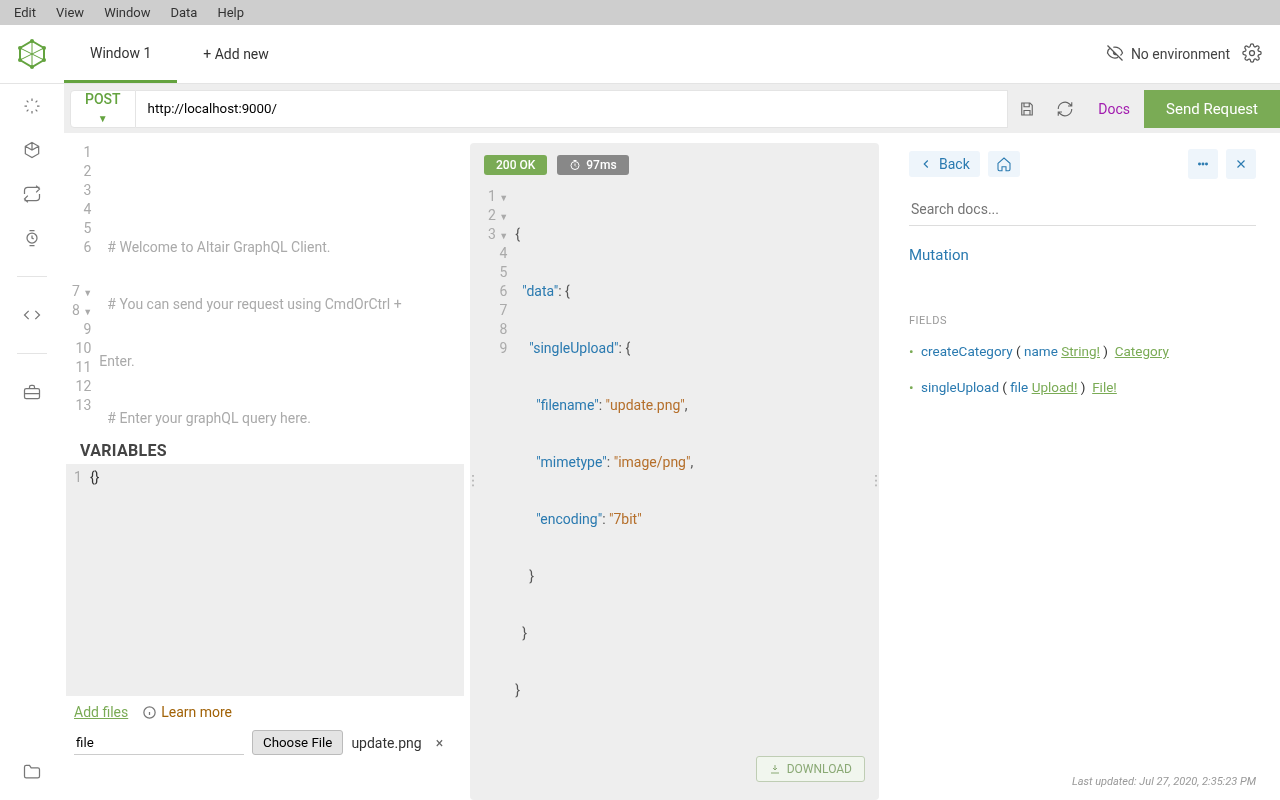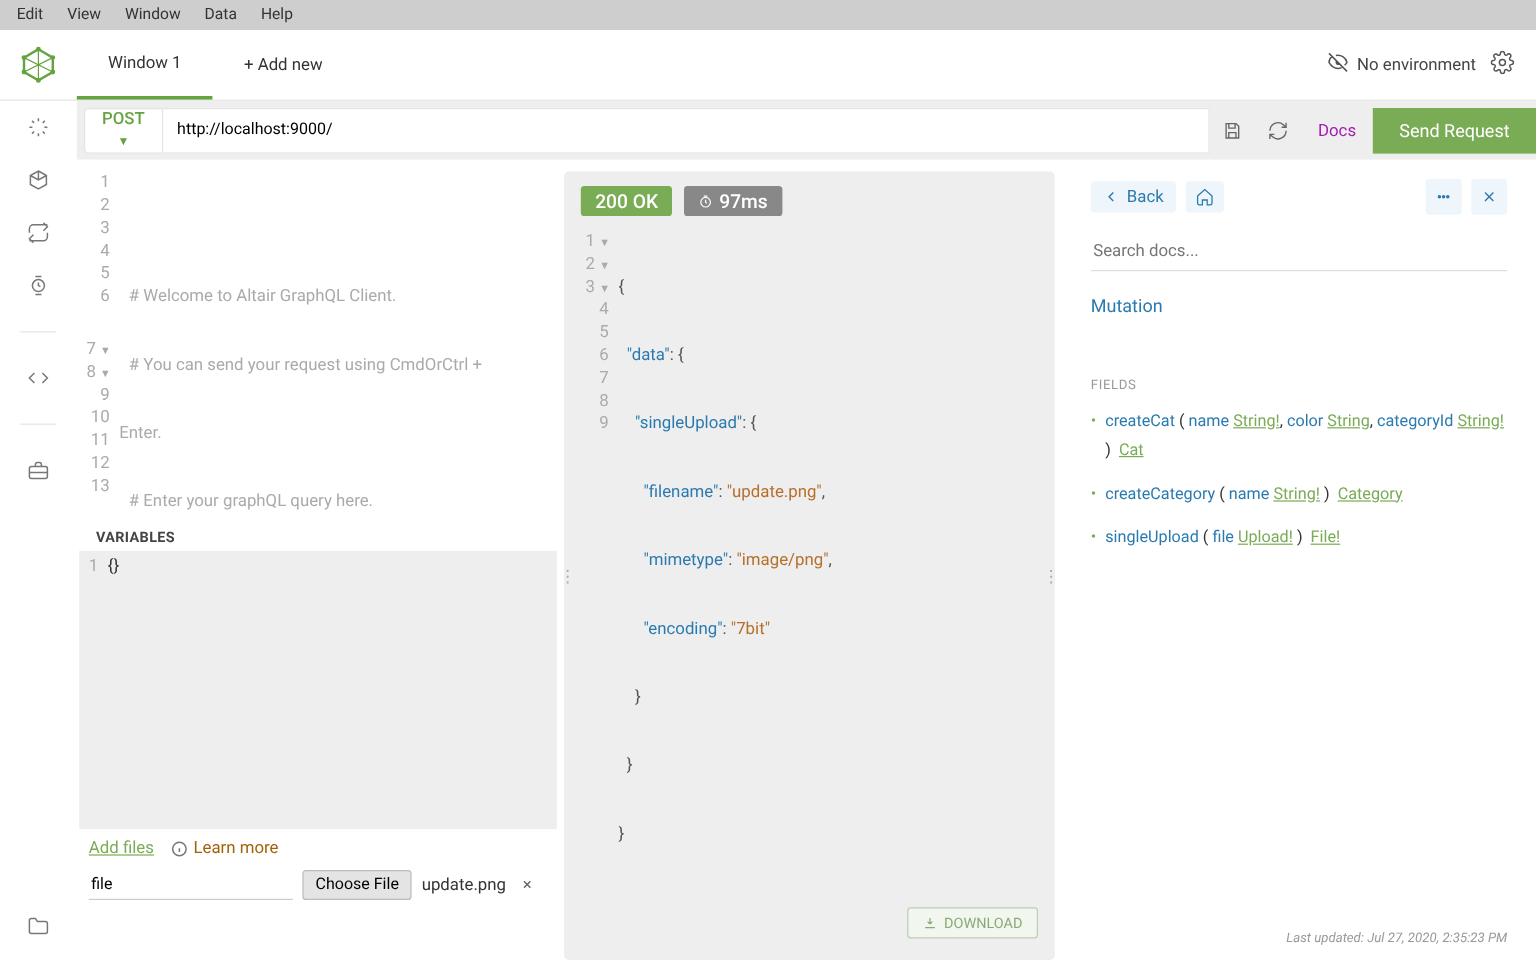--- a/index.html
+++ b/index.html
@@ -37,32 +37,32 @@
 .editor { font-family:ui-monospace,Menlo,Consolas,monospace; font-size:14px; line-height:19px; display:flex; }
 .gutter { text-align:right; color:#aaa; padding:0 8px; user-select:none; }
 .gutter div { height:19px; }
 .fold { color:#aaa; font-size:9px; display:inline-block; width:8px; }
 .code { flex:1; white-space:pre; }
 .code .line { height:19px; }
 .punc { color:#555; }
 .str { color:#b56f2b; }
 .key { color:#2a7ab0; }
 .query-editor { padding-top:10px; height:300px; overflow:hidden; }
-.variables-header { font-size:12px; font-weight:700; color:#444; padding:8px 0 4px 16px; letter-spacing:0.3px; }
+.variables-header { font-size:16px; font-weight:700; color:#444; padding:8px 0 4px 16px; letter-spacing:0.3px; }
 .variables-editor { background:#eee; margin:0 0 0 2px; height:232px; padding-top:4px; }
 .file-controls { padding:8px 10px; display:flex; flex-direction:column; gap:10px; }
 .file-controls .row { display:flex; align-items:center; gap:14px;text-align:right; }
 .addfiles { color:#7aab55; text-decoration:underline; cursor:pointer; }
 .learn { color:#a16207; display:flex; align-items:center; gap:4px; cursor:pointer; }
 .file-var { display:flex; align-items:center; gap:8px; }
 .file-var input { border:none; border-bottom:1px solid #ccc; padding:4px 2px; width:170px; outline:none; background:transparent; }
 .choose { background:#e4e4e4; border:1px solid #bbb; border-radius:3px; padding:4px 10px; cursor:pointer; }
 .filex { color:#666; cursor:pointer; padding:0 6px; }
 .res-header { display:flex; gap:10px; padding:12px 14px; }
-.badge { border-radius:3px; padding:3px 12px; font-size:16px; font-weight:500; color:#fff; }
+.badge { border-radius:3px; padding:3px 12px; font-size:12px; font-weight:500; color:#fff; }
 .badge.ok { background:#7aab55; }
 .badge.time { background:#888; display:flex; align-items:center; gap:5px; }
 .res-editor { padding:0 10px; }
 .drag { position:absolute; top:50%; font-size:14px; color:#aaa; cursor:col-resize; }
 .drag.left { left:-4px; }
 .drag.right { right:-4px; }
 .download { position:absolute; right:14px; bottom:18px; border:1px solid #bfcdb4; border-radius:3px; color:#8aa975; background:#f1f6ee; padding:5px 12px; font-size:12px; display:flex; align-items:center; gap:6px; cursor:pointer; }
 .docs-top { display:flex; align-items:center; gap:8px; margin-bottom:14px; }
 .back { color:#2a7ab0; background:#eef5fb; border-radius:3px; padding:5px 10px; display:flex; align-items:center; gap:6px; cursor:pointer; }
 .back svg { width:14px; height:14px; stroke:#2a7ab0; fill:none; stroke-width:2; }
@@ -312,21 +312,20 @@
           <div class="close-x">
               <svg viewBox="0 0 24 24" fill="none">
                 <path d="M6 6l12 12M18 6L6 18"></path>
               </svg>
             </div>
         </div>
         <input class="search" placeholder="Search docs..." style="">
         <div class="docs-heading">Mutation</div>
         <div class="fields-label">FIELDS</div>
         <div id="docs-fields">
-            <div class="doc-field"><span class="df-name">createCat</span> ( <span class="df-arg">name</span> <span class="df-type">String!</span>, <span class="df-arg">color</span> <span class="df-type">String</span>, <span class="df-arg">categoryId</span> <span class="df-type">String!</span> ) &nbsp;<span class="df-ret">Cat</span></div>
             <div class="doc-field"><span class="df-name">createCategory</span> ( <span class="df-arg">name</span> <span class="df-type">String!</span> ) &nbsp;<span class="df-ret">Category</span></div>
             <div class="doc-field"><span class="df-name">singleUpload</span> ( <span class="df-arg">file</span> <span class="df-type">Upload!</span> ) &nbsp;<span class="df-ret">File!</span></div>
           </div>
         <div class="updated">Last updated: Jul 27, 2020, 2:35:23 PM</div>
       </div>
     </div>
   </div>
 </div>
 
 </body></html>

